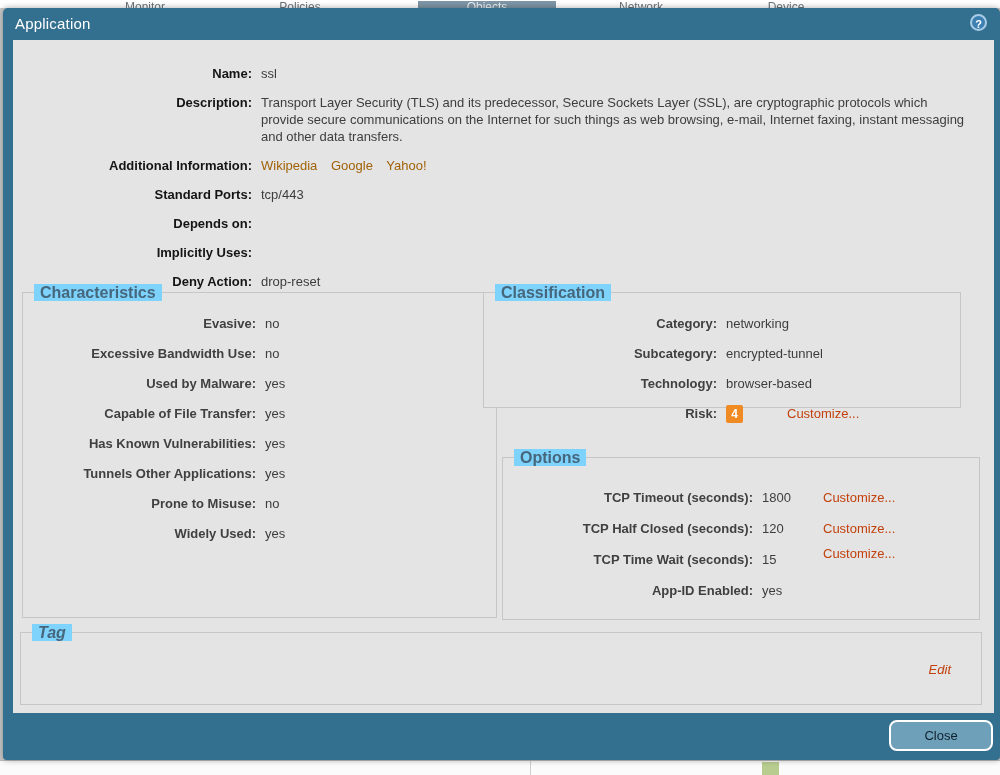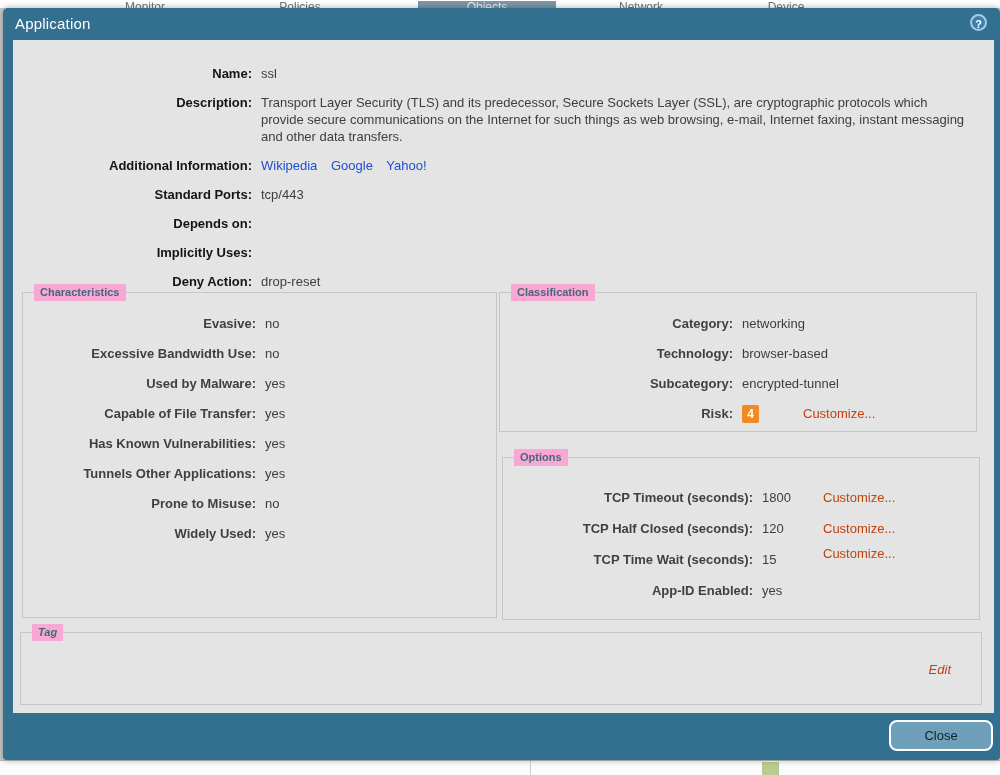--- a/index.html
+++ b/index.html
@@ -37,30 +37,30 @@
     position:absolute; left:10px; top:32px; width:981px; height:673px;
     background:#e4e4e4; overflow:hidden;
   }
 
   
   .general { position:absolute; left:12px; top:13px; width:100%;margin-top:12px; }
   .g-row { display:flex; margin-bottom:12px; }
   .g-label { flex:none; width:227px; text-align:right; font-size:13px; font-weight:bold; color:#141414; line-height:17px; }
   .g-value { margin-left:9px; font-size:13px; color:#3d3d3d; line-height:17px; max-width:710px; }
   .links a, .link { color:#c2410c; text-decoration:none; cursor:pointer; font-size:13px; line-height:17px; }
-  .links span.lnk { color:#1d4ed8; cursor:pointer; margin-right:10px; }
+  .links span.lnk { color:#a16207; cursor:pointer; margin-right:10px; }
 
   
   .fieldset { position:absolute; border:1px solid #c6c6c6; background:#e4e4e4; }
   .legend {
-    position:absolute; top:-9px; left:11px; background:#f9a8d4; padding:0 6px;
-    font-size:11px; font-weight:bold; color:#46667c; line-height:17px;
+    position:absolute; top:-9px; left:11px; background:#7dd3fc; padding:0 6px;
+    font-size:16px; font-weight:bold; color:#46667c; line-height:17px;
   }
   .fs-characteristics { left:9px;  top:252px; width:475px; height:326px; }
-  .fs-classification  { left:486px; top:252px; width:478px; height:140px; }
+  .fs-classification  { left:470px; top:252px; width:478px; height:116px; }
   .fs-options         { left:489px; top:417px; width:478px; height:163px;padding-left:17px; }
   .fs-tag             { left:7px;  top:592px; width:962px; height:73px;font-style:italic; }
 
   .fs-rows { padding-top:22px; }
   .fs-options .fs-rows { padding-top:31px; }
   .f-row { position:relative; display:flex; margin-bottom:12px; }
   .fs-options .f-row { margin-bottom:13px; }
   .f-label { flex:none; width:233px; text-align:right; font-size:13px; font-weight:bold; color:#404040; line-height:18px; }
   .f-value { margin-left:9px; font-size:13px; color:#3d3d3d; line-height:18px; }
   .f-link { position:absolute; left:303px; top:0; font-size:13px; line-height:18px; }
@@ -182,26 +182,26 @@
     </div>
 
     <div class="fieldset fs-classification">
       <div class="legend">Classification</div>
       <div class="fs-rows">
         <div class="f-row">
           <div class="f-label">Category:</div>
           <div class="f-value">networking</div>
         </div>
         <div class="f-row">
+          <div class="f-label">Subcategory:</div>
+          <div class="f-value">encrypted-tunnel</div>
+        </div>
+        <div class="f-row">
           <div class="f-label">Technology:</div>
           <div class="f-value">browser-based</div>
-        </div>
-        <div class="f-row">
-          <div class="f-label">Subcategory:</div>
-          <div class="f-value">encrypted-tunnel</div>
         </div>
         <div class="f-row">
           <div class="f-label">Risk:</div>
           <div class="f-value"><span class="risk-badge">4</span></div>
           <span class="link f-link">Customize...</span>
         </div>
       </div>
     </div>
 
     <div class="fieldset fs-options">

